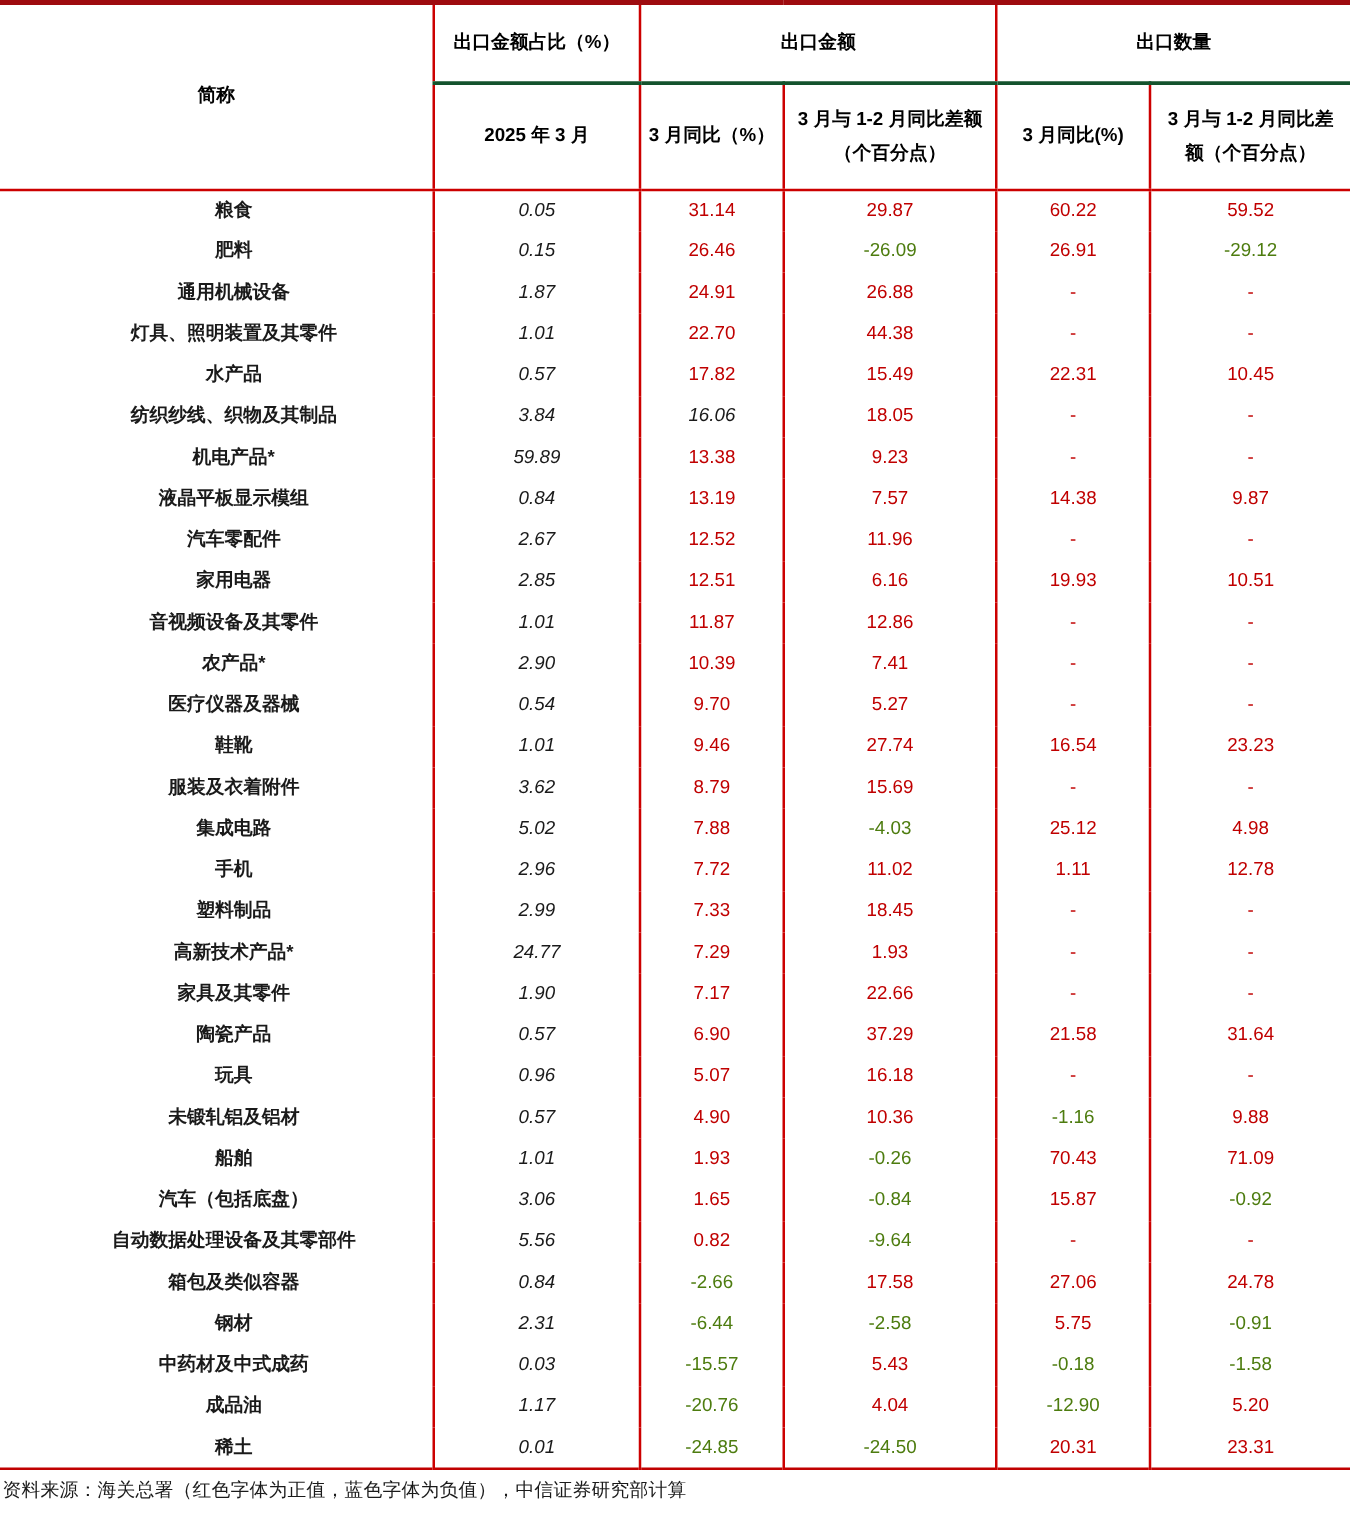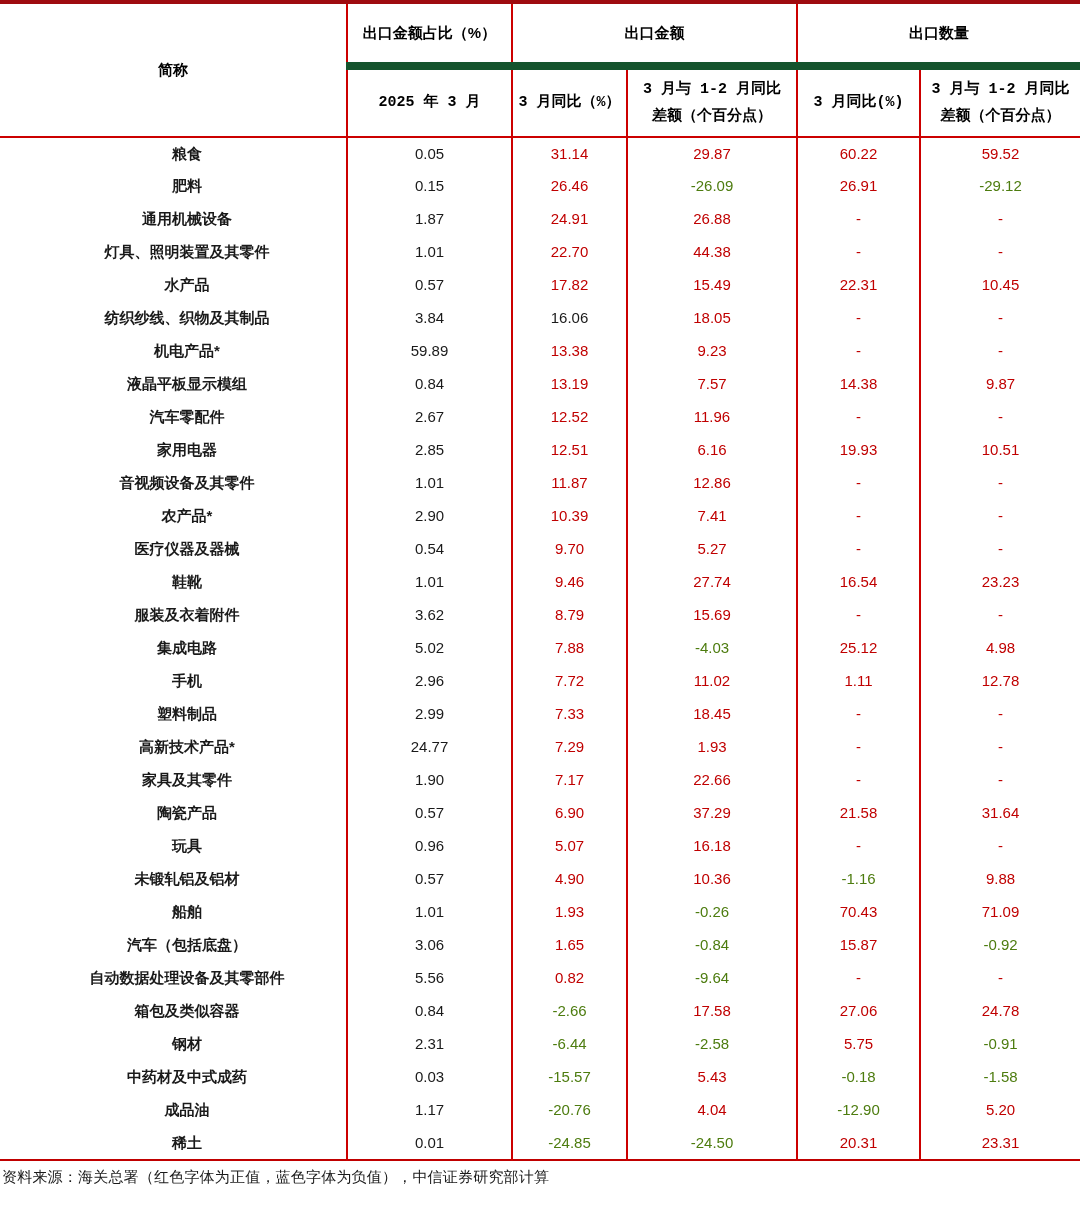--- a/index.html
+++ b/index.html
@@ -42,34 +42,34 @@
     vertical-align: middle;
     font-size: 15px;
     padding: 0;
     line-height: 1.75;
   }
   thead th {
     font-weight: bold;
     color: #000000;
   }
   .group-row { height: 64px; }
-  .sub-row   { height: 71px; font-family: Liberation Mono, monospace; }
+  .sub-row   { height: 86px; }
   tbody tr   { height: 33px; }
 
   
   .v { border-left: 2px solid #cc0000; }
   
-  .blk { border-bottom: 8px solid #14532d; }
+  .blk { border-bottom: 3px solid #14532d; }
   
   .sub-row th, th.name-head { border-bottom: 2px solid #cc0000; }
 
   th.wrap { padding: 0 8px; line-height: 1.8; }
 
   td.name-cell { font-weight: bold; color: #1a1a1a; padding-left: 28px; }
-  td.plain { color: #1a1a1a; }
+  td.plain { color: #1a1a1a; font-style: italic; }
   td.pos { color: #c00000; }
   td.neg { color: #4d7c0f; }
   td.val-cell { font-weight: normal; }
 
   .source-note {
     font-size: 15px;
     font-weight: normal;
     padding: 7px 4px 0 2px;
     color: #1a1a1a;
     letter-spacing: 0.2px;

